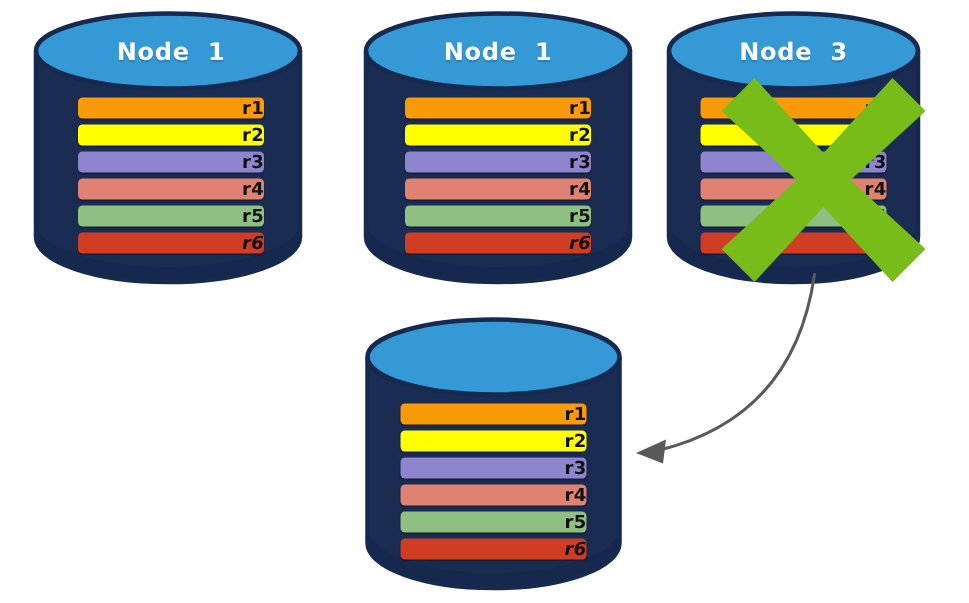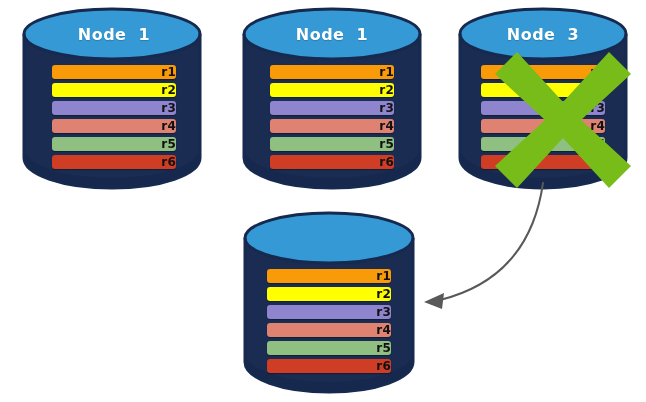--- a/index.html
+++ b/index.html
@@ -53,21 +53,21 @@
   .row-bar {
     position: relative;
     height: 14px;
     margin: 0 auto 4px auto;
     border-radius: 3px;
     box-shadow: 0 1px 1px rgba(0,0,0,.35);
     display: flex;
     align-items: center;
     justify-content: flex-end;
   }
-  .row-bar:last-child { margin-bottom: 0; }
+  .row-bar:last-child { margin-bottom: 0; font-style: italic; }
   .row-label {
     font-size: 12px;
     font-weight: bold;
     color: #111111;
     line-height: 1;
     letter-spacing: .2px;
   }
 
   
   .x-mark {
@@ -143,21 +143,21 @@
       </div>
       <div class="row-bar" style="width:124px; background:#8fc081;">
         <span class="row-label">r5</span>
       </div>
       <div class="row-bar" style="width:124px; background:#cf3d24;">
         <span class="row-label">r6</span>
       </div>
     </div>
   </div>
 
-  <div class="node" id="node-3" style="left:458px; top:8px; width:170px; height:178px;">
+  <div class="node" id="node-3" style="left:444px; top:8px; width:170px; height:178px;">
     <svg class="cyl-svg" width="170" height="178" viewBox="0 0 170 178">
       <path d="M2,26 L2,150 A83,30 0 0 0 168,150 L168,26 Z" fill="#1a2c52"></path>
       <path d="M2,150 A83,30 0 0 0 168,150 L168,140 A83,30 0 0 1 2,140 Z" fill="#14264a" opacity="0.55"></path>
       <ellipse cx="85" cy="26" rx="83" ry="25" fill="#3499d4" stroke="#16294f" stroke-width="3"></ellipse>
       <path d="M2,26 L2,150 A83,30 0 0 0 168,150 L168,26" fill="none" stroke="#16294f" stroke-width="3"></path>
     </svg>
     <div class="node-title" style="top:17px;">Node  3</div>
     <div class="rows" style="top:57px;">
       <div class="row-bar" style="width:124px; background:#f99b09;">
         <span class="row-label">r1</span>

